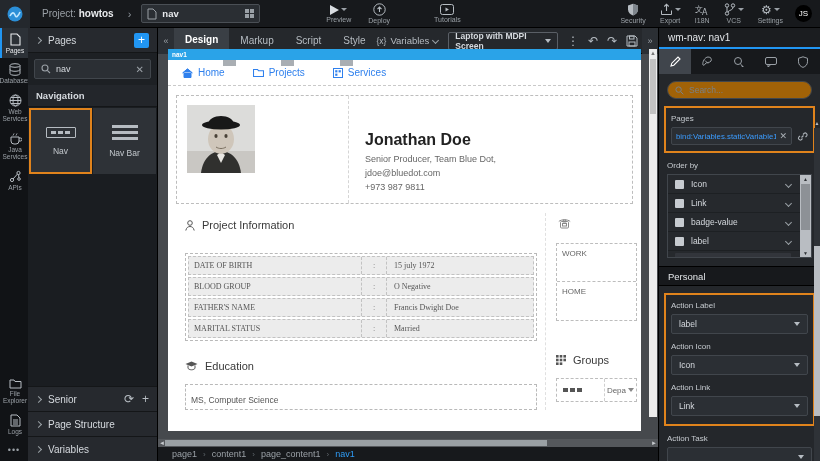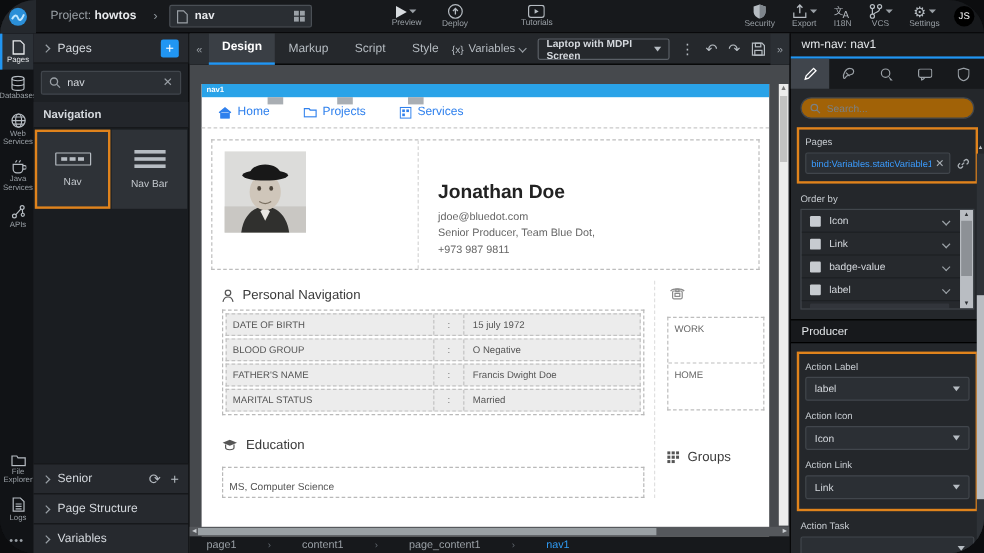--- a/index.html
+++ b/index.html
@@ -1,18 +1,18 @@
 <!DOCTYPE html>
 <html><head>
 <meta charset="utf-8">
 <style>
   * { margin:0; padding:0; box-sizing:border-box; }
   html,body { background:#0c0d0f; }
   body { font-family:"Liberation Sans", sans-serif; }
-  #app { position:relative; width:820px; height:461px; overflow:hidden; background:#17191c; color:#cfd3d8; font-size:10px;border-radius:29px; }
+  #app { position:relative; width:820px; height:461px; overflow:hidden; background:#17191c; color:#cfd3d8; font-size:10px; }
 
   
   #topbar { position:absolute; left:0; top:0; width:820px; height:28px; background:#17191c; display:flex; align-items:center; border-bottom:1px solid #000; }
   .logo-box { width:30px; height:28px; background:#24282d; display:flex; align-items:center; justify-content:center; }
   .proj { margin-left:12px; font-size:10px; color:#9aa0a6; white-space:nowrap; }
   .proj b { color:#e8eaed; }
   .tb-sep { color:#8f969c; margin:0 10px 0 14px; font-size:11px; }
   .page-input-wrap { display:flex; align-items:center; gap:5px; background:#2a2e33; border:1px solid #4a4f55; border-radius:2px; height:19px; padding:0 5px; }
   .page-input-wrap input { width:78px; background:transparent; border:0; outline:0; color:#e8eaed; font-size:9.5px; font-weight:bold; font-family:"Liberation Sans",sans-serif; }
   .grid4 { display:grid; grid-template-columns:4px 4px; grid-gap:1px; }
@@ -63,57 +63,57 @@
   .collapse-btn { width:16px; height:26px; display:flex; align-items:center; justify-content:center; color:#9aa0a6; background:#2b2f34; font-size:9px; cursor:pointer; flex:none; }
   .ctab { padding:0 11px; height:26px; display:flex; align-items:center; font-size:10px; color:#b6bcc2; cursor:pointer; }
   .ctab.active { background:#3a3f45; color:#fff; border-bottom:2px solid #2196f3; font-weight:bold; }
   .vars-btn { margin-left:auto; display:flex; align-items:center; gap:4px; color:#b6bcc2; font-size:9.5px; cursor:pointer; }
   .vars-x { font-size:8.5px; color:#b6bcc2; }
   .device-select { margin-left:10px; height:18px; border:1px solid #5a5f66; border-radius:2px; display:flex; align-items:center; gap:6px; padding:0 6px; font-size:8.5px; font-weight:bold; color:#d5d9de; cursor:pointer; }
   .sel-caret { width:0; height:0; border-left:3.5px solid transparent; border-right:3.5px solid transparent; border-top:4px solid #b6bcc2; }
   .c-ico { color:#b6bcc2; font-size:12px; margin-left:9px; cursor:pointer; line-height:1; }
 
   
-  #canvas { position:absolute; left:0; top:39px; width:500px; height:385px; overflow:hidden; }
+  #canvas { position:absolute; left:0; top:18px; width:500px; height:385px; overflow:hidden; }
   #page { position:absolute; left:10px; top:3px; width:473px; height:382px; background:#fff; overflow:hidden; color:#444; }
   .cv-vscroll { position:absolute; right:1px; top:3px; bottom:14px; width:8px; background:#ececec; }
   .cv-vscroll .arr { color:#777; font-size:6px; text-align:center; line-height:8px; }
   .cv-vscroll .thumb { position:absolute; left:1px; top:10px; width:6px; height:55px; background:#c2c2c2; }
   .navsel { height:11px; background:#2aa3e8; color:#fff; font-size:6.5px; font-weight:bold; display:flex; align-items:center; padding:0 4px; position:relative; }
   .handle { position:absolute; top:11px; width:13px; height:6px; background:#9aa0a6; opacity:.85; }
   .navlinks { display:flex; align-items:center; gap:28px; padding:0 14px; height:26px; border-bottom:1px dashed #c9c9c9; }
   .navlink { display:flex; align-items:center; gap:5px; color:#2f80ed; font-size:10px; cursor:pointer; }
   .pfcard { margin:9px 8px 0; border:1px dashed #bdbdbd; display:flex; }
   .pf-photo-cell { width:172px; padding:9px 10px; border-right:1px dashed #d5d5d5; }
   .pf-info { flex:1; padding:7px 0 7px 16px;margin-top:28px; }
   .pf-name { font-size:16px; font-weight:bold; color:#222; margin-bottom:5px; }
   .pf-line { font-size:9px; color:#666; margin-bottom:4px; }
   .cols { display:flex; margin-top:9px; }
   .col-l { flex:1; padding:0 8px 0 17px; }
   .col-r { width:96px; padding:0 4px 0 10px; border-left:1px dashed #e0e0e0; }
   .sec-head { display:flex; align-items:center; gap:7px; font-size:11px; color:#3a3a3a; height:24px; }
-  .pi-table { border:1px dashed #b9b9b9; padding:2px; margin-top:0; }
+  .pi-table { border:1px dashed #b9b9b9; padding:2px; margin-top:16px;font-family:Liberation Serif, serif; }
   .pi-row { display:flex; background:#ececec; border:1px dashed #c2c2c2; margin-bottom:2px; height:19px; align-items:center; }
   .pi-row:last-child { margin-bottom:0; }
   .pi-label { width:50%; padding-left:5px; font-size:8px; color:#555; }
   .pi-colon { width:26px; text-align:center; font-size:8px; color:#777; border-left:1px dashed #c2c2c2; border-right:1px dashed #c2c2c2; align-self:stretch; display:flex; align-items:center; justify-content:center; }
   .pi-val { flex:1; padding-left:7px; font-size:8px; color:#555; }
   .ct-box { border:1px dashed #bdbdbd; margin-top:10px; }
   .ct-cell { height:38px; border-bottom:1px dashed #bdbdbd; font-size:8px; color:#666; padding:5px 0 0 5px; }
   .ct-cell:last-child { border-bottom:0; }
   .edu-box { border:1px dashed #b9b9b9; margin-top:6px; height:26px; display:flex; align-items:flex-end; padding:0 0 4px 5px; font-size:8.5px; color:#555; }
   .grp-box { border:1px dashed #bdbdbd; margin-top:6px; height:24px; display:flex; align-items:center; }
   .grp-dots { display:flex; gap:2px; padding-left:6px; flex:1; align-items:center; }
   .grp-dots i { width:5px; height:4px; background:#555; }
   .grp-dep { font-size:8px; color:#666; border-left:1px dashed #cfcfcf; align-self:stretch; display:flex; align-items:center; gap:2px; padding:0 2px; }
   .cv-hscroll { position:absolute; left:0; top:411px; width:500px; height:8px; background:#55585c; }
   .cv-hscroll .thumb { position:absolute; left:7px; top:1px; width:382px; height:6px; background:#9aa0a4; }
   .cv-hscroll .la,.cv-hscroll .ra { position:absolute; top:0; color:#c8ccd0; font-size:6px; line-height:8px; }
   .cv-hscroll .la { left:1px; } .cv-hscroll .ra { right:1px; }
-  #breadcrumb { position:absolute; left:0; top:419px; width:500px; height:14px; background:#17191c; display:flex; align-items:center; gap:26px; padding:0 14px; font-size:9px; }
+  #breadcrumb { position:absolute; left:0; top:419px; width:500px; height:14px; background:#17191c; display:flex; align-items:center; gap:6px; padding:0 14px; font-size:9px; }
   .bc-item { color:#9aa0a6; cursor:pointer; }
   .bc-item.cur { color:#2f9bf4; }
   .bc-sep { color:#5f666c; font-size:8px; }
 
   
   #rightpanel { position:absolute; left:658px; top:28px; width:162px; height:433px; background:#24272b; border-left:1px solid #000; }
   .rp-header { height:21px; background:#1b1d20; border-bottom:2px solid #2196f3; display:flex; align-items:center; padding:0 9px; font-size:10px; color:#e3e6e9; }
   .rp-tabs { height:25px; background:#17191c; display:flex; }
   .rp-tab { width:32px; display:flex; align-items:center; justify-content:center; color:#9aa0a6; cursor:pointer; }
   .rp-tab.active { background:#40454c; color:#fff; }
@@ -428,34 +428,34 @@
               <ellipse cx="34" cy="34" rx="13" ry="15" fill="#cfc6ba"></ellipse>
               <ellipse cx="34" cy="20" rx="19" ry="4.5" fill="#181818"></ellipse>
               <path d="M21 20 C21 8 47 8 47 20 Z" fill="#181818"></path>
               <ellipse cx="29" cy="31" rx="1.6" ry="1.9" fill="#4a4238"></ellipse>
               <ellipse cx="39" cy="31" rx="1.6" ry="1.9" fill="#4a4238"></ellipse>
               <path d="M29 42 C32 44 36 44 39 42" stroke="#7a6f60" fill="none"></path>
             </svg>
           </div>
           <div class="pf-info">
             <div class="pf-name">Jonathan Doe</div>
+            <div class="pf-line">Senior Producer, Team Blue Dot,</div>
             <div class="pf-line">jdoe@bluedot.com</div>
-            <div class="pf-line">Senior Producer, Team Blue Dot,</div>
             <div class="pf-line">+973 987 9811</div>
           </div>
         </div>
 
         <div class="cols">
           <div class="col-l">
             <div class="sec-head">
               <svg class="ic" width="10" height="11" viewBox="0 0 10 11">
                   <circle cx="5" cy="3" r="2.3" fill="none" stroke="#555"></circle>
                   <path d="M.8 10.5c.6-3 2.4-4 4.2-4s3.6 1 4.2 4" fill="none" stroke="#555"></path>
                 </svg>
-              <span>Personal Navigation</span>
+              <span>Project Information</span>
             </div>
             <div class="pi-table">
               <div class="pi-row">
                 <span class="pi-label">DATE OF BIRTH</span>
                 <span class="pi-colon">:</span>
                 <span class="pi-val">15 july 1972</span>
               </div>
               <div class="pi-row">
                 <span class="pi-label">BLOOD GROUP</span>
                 <span class="pi-colon">:</span>
@@ -503,20 +503,31 @@
                   <rect x="3.7" y="0" width="2.6" height="2.6" fill="#555"></rect>
                   <rect x="7.4" y="0" width="2.6" height="2.6" fill="#555"></rect>
                   <rect x="0" y="3.7" width="2.6" height="2.6" fill="#555"></rect>
                   <rect x="3.7" y="3.7" width="2.6" height="2.6" fill="#555"></rect>
                   <rect x="7.4" y="3.7" width="2.6" height="2.6" fill="#555"></rect>
                   <rect x="0" y="7.4" width="2.6" height="2.6" fill="#555"></rect>
                   <rect x="3.7" y="7.4" width="2.6" height="2.6" fill="#555"></rect>
                 </svg>
               <span>Groups</span>
             </div>
+            <div class="grp-box">
+              <span class="grp-dots">
+                  <i></i>
+                  <i></i>
+                  <i></i>
+                </span>
+              <span class="grp-dep">
+                  <span>Depa</span>
+                  <span class="sel-caret" style="border-top-color:#888;"></span>
+                </span>
+            </div>
           </div>
         </div>
       </div>
       <div class="cv-vscroll">
         <div class="arr">▲</div>
         <div class="thumb"></div>
       </div>
     </div>
 
     <div class="cv-hscroll">
@@ -619,21 +630,21 @@
           <div class="ob-part"></div>
           <div class="ob-scroll">
             <span class="a" style="top:1px;">▲</span>
             <div class="thumb"></div>
             <span class="a" style="bottom:1px;">▼</span>
           </div>
         </div>
       </div>
 
       <div class="sect-bar">
-          <span>Producer</span>
+          <span>Personal</span>
         </div>
 
       <div class="o-group">
         <div class="fld-label">Action Label</div>
         <div class="rp-select">
           <span class="v">label</span>
           <span class="sel-caret"></span>
         </div>
         <div class="fld-label mt8">Action Icon</div>
         <div class="rp-select">

